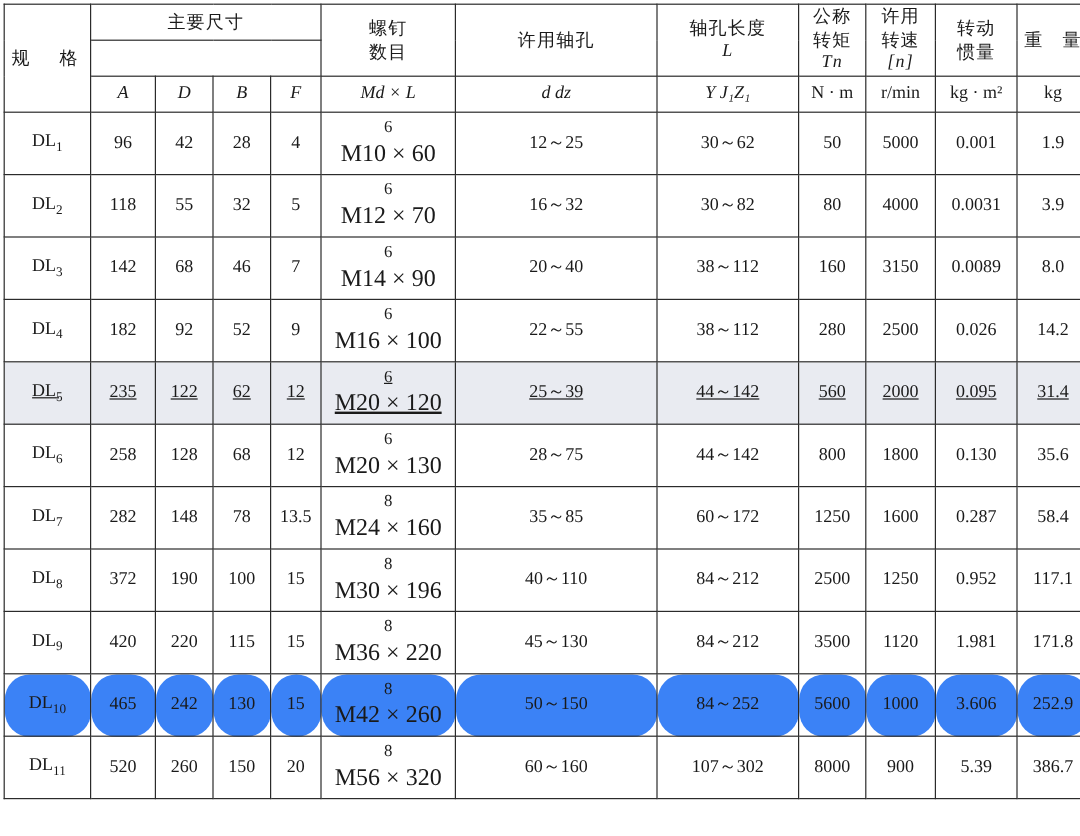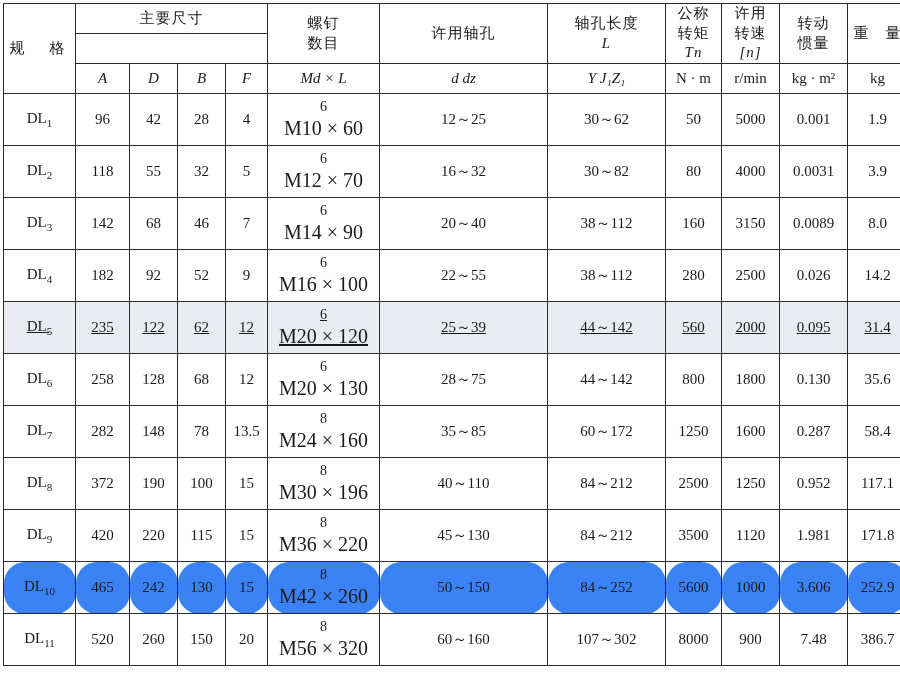--- a/index.html
+++ b/index.html
@@ -359,18 +359,18 @@
         <td class="num">150</td>
         <td class="num">20</td>
         <td class="screw-cell">
           <span class="cnt">8</span>
           <span class="thr">M56 × 320</span>
         </td>
         <td class="num">60～160</td>
         <td class="num">107～302</td>
         <td class="num">8000</td>
         <td class="num">900</td>
-        <td class="num">7.48</td>
+        <td class="num">5.39</td>
         <td class="num">386.7</td>
       </tr>
     </tbody>
   </table>
 </div>
 
 </body></html>

